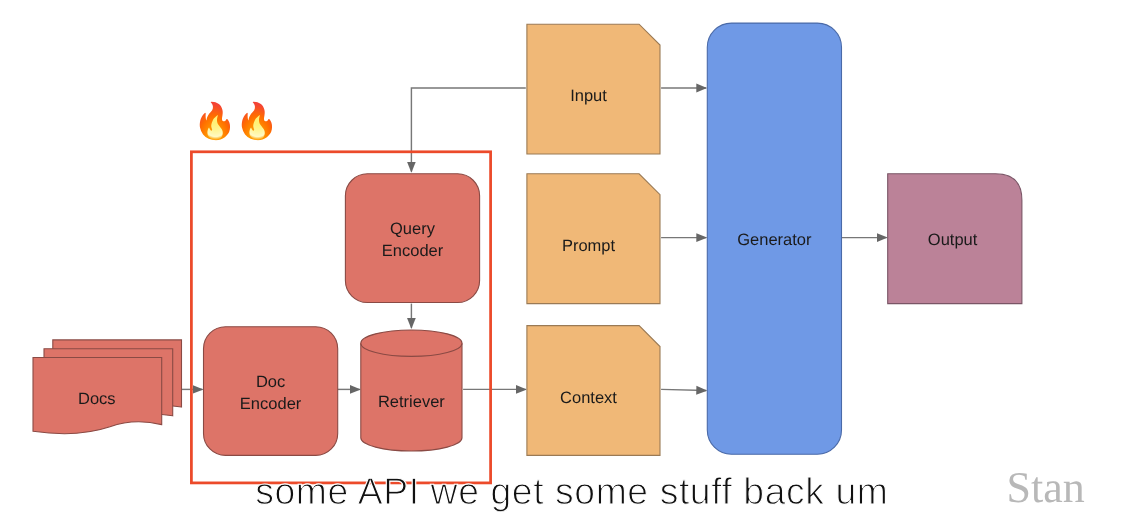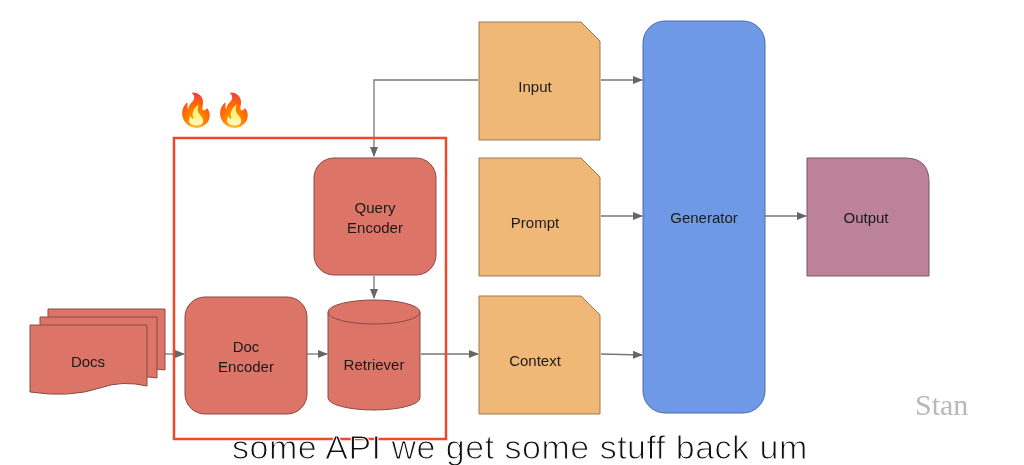--- a/index.html
+++ b/index.html
@@ -1,20 +1,20 @@
 <!DOCTYPE html>
 <html><head>
   <meta charset="utf-8">
   <style>
     html, body { margin: 0; padding: 0; background: #ffffff; }
     body { width: 1024px; height: 465px; position: relative; overflow: hidden; font-family: "Liberation Sans", sans-serif; }
     svg { position: absolute; left: 0; top: 0; }
     .lbl { font-family: "Liberation Sans", sans-serif; font-size: 15px; fill: #1a1a1a; }
     .caption { position: absolute; left: 232px; top: 428px; font-family: "Liberation Sans", sans-serif; font-size: 34px; color: #111; letter-spacing: 0.5px; white-space: nowrap; -webkit-text-stroke: 1px #fff; }
-    .watermark { position: absolute; left: 915px; top: 388px; font-family: "Liberation Serif", serif; font-size: 30px; color: #b8b8b8; }
+    .watermark { position: absolute; left: 915px; top: 419px; font-family: "Liberation Serif", serif; font-size: 40px; color: #b8b8b8; }
     .fire { position: absolute; top: 94px; font-size: 32px; line-height: 1; }
   </style>
 </head>
 <body>
 
 <svg width="1024" height="465" viewBox="0 0 1024 465">
   <defs>
     <marker id="arr" markerWidth="10" markerHeight="10" refX="9" refY="5" orient="auto" markerUnits="userSpaceOnUse">
       <path d="M0,1 L10,5 L0,9 z" fill="#666"></path>
     </marker>

